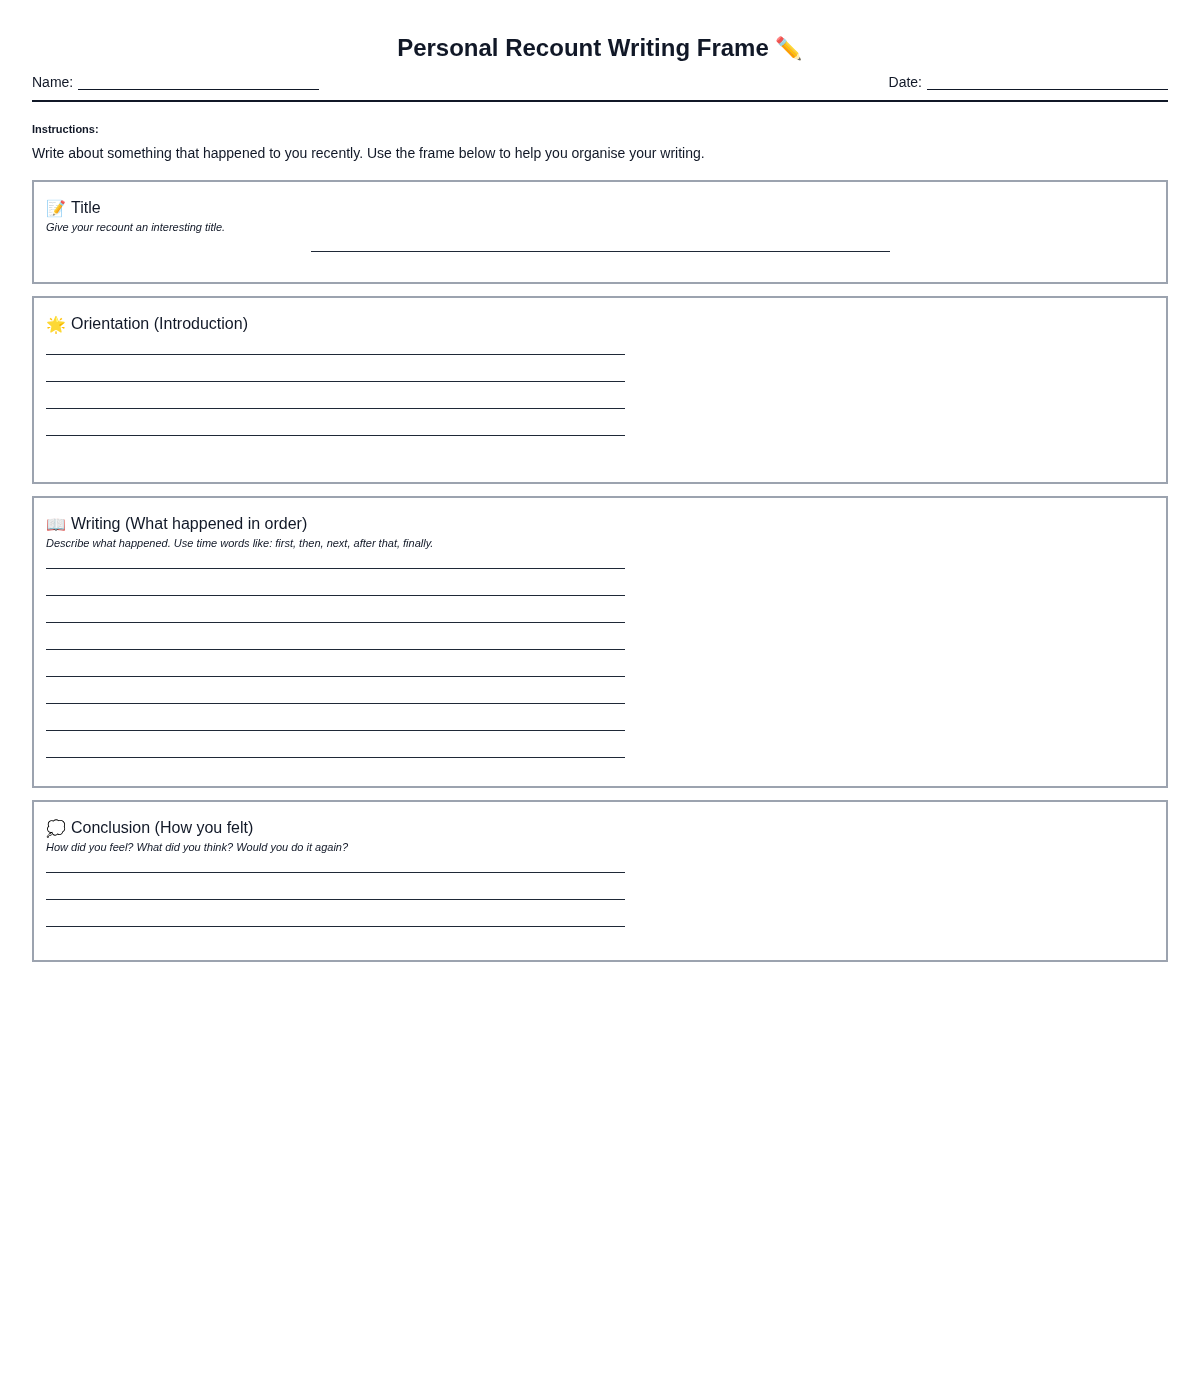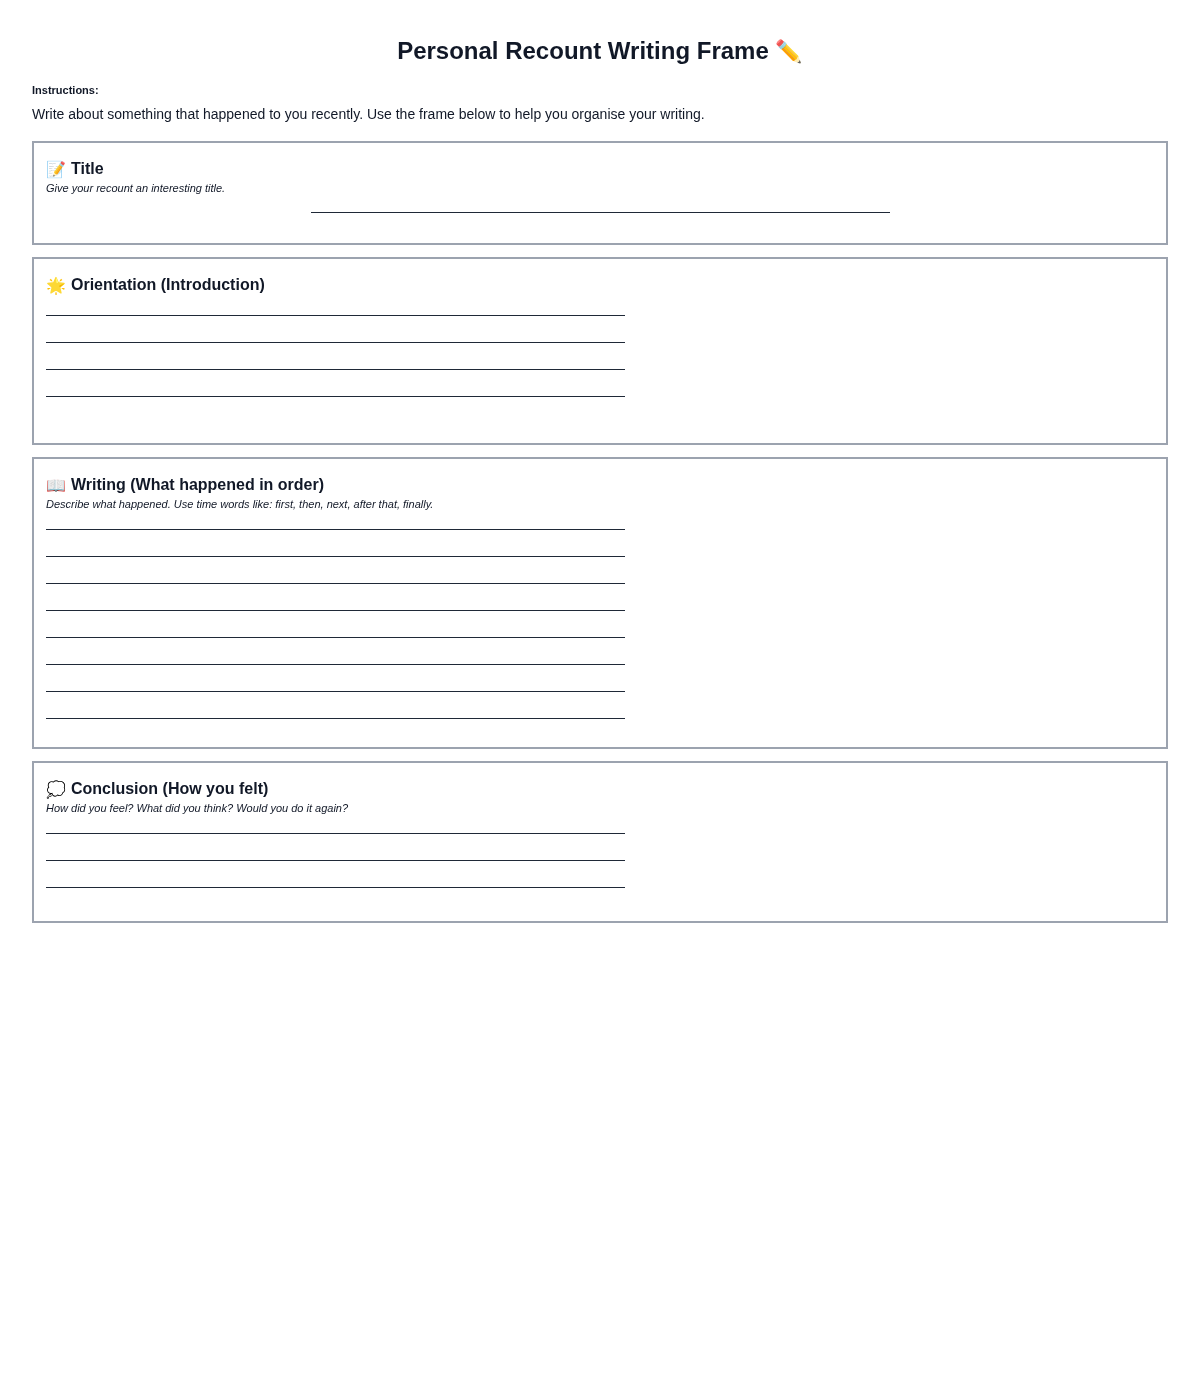--- a/index.html
+++ b/index.html
@@ -7,21 +7,21 @@
       width: 1200px; height: 1400px;
       font-family: "Liberation Sans", "DejaVu Sans", sans-serif;
       color: #111827;
       position: relative;
       overflow: hidden;
     }
     .page { position: absolute; left: 32px; top: 0; width: 1136px; }
     .title {
       margin: 0; padding-top: 33px; height: 30px;
       text-align: center; font-size: 24px; font-weight: bold; color: #111827;
-      line-height: 36px;
+      line-height: 30px;
     }
     .title .emoji { font-size: 22px; }
     .meta-row {
       position: relative; height: 26px; margin-top: 11px;
       border-bottom: 2px solid #111827;
     }
     .meta-field { position: absolute; top: 0; font-size: 14px; color: #111827; display: flex; align-items: flex-end; }
     .meta-field.name { left: 0; }
     .meta-field.date { right: 0; }
     .blank {
@@ -31,34 +31,44 @@
     .instructions { margin-top: 18px; }
     .instr-label { font-size: 11px; font-weight: bold; line-height: 18px; }
     .instr-text { font-size: 14px; line-height: 18px; margin-top: 6px; }
     .section {
       border: 2px solid #9ca3af; box-sizing: border-box;
       width: 1136px; position: relative; background: #fff;
       padding: 12px 12px 0 12px;
     }
     .section-head { display: flex; align-items: center; height: 24px; margin-top: 2px; }
     .section-icon { font-size: 16px; width: 20px; margin-right: 5px; display: inline-block; text-align: center; }
-    .section-title { font-size: 16px; font-weight: bold; color: #111827; }
+    .section-title { font-size: 16px; font-weight: normal; color: #111827; }
     .section-hint { font-size: 11px; font-style: italic; color: #111827; line-height: 14px; }
     .line { height: 1px; border-bottom: 1.5px solid #1f2937; width: 579px; }
     .title-line { width: 579px; margin: 0 auto; border-bottom: 1.5px solid #1f2937; }
   </style>
 </head>
 <body>
 
 <div class="page">
   <h1 class="title">
     <span>Personal Recount Writing Frame</span>
     <span class="emoji">✏️</span>
   </h1>
 
+  <div class="meta-row">
+    <div class="meta-field name">
+      <span>Name:</span>
+      <span class="blank"></span>
+    </div>
+    <div class="meta-field date">
+      <span>Date:</span>
+      <span class="blank"></span>
+    </div>
+  </div>
 
   <div class="instructions">
     <div class="instr-label">Instructions:</div>
     <div class="instr-text">Write about something that happened to you recently. Use the frame below to help you organise your writing.</div>
   </div>
 
   <div class="section" style="margin-top:18px; height:104px;">
     <div class="section-head">
       <span class="section-icon">📝</span>
       <span class="section-title">Title</span>

